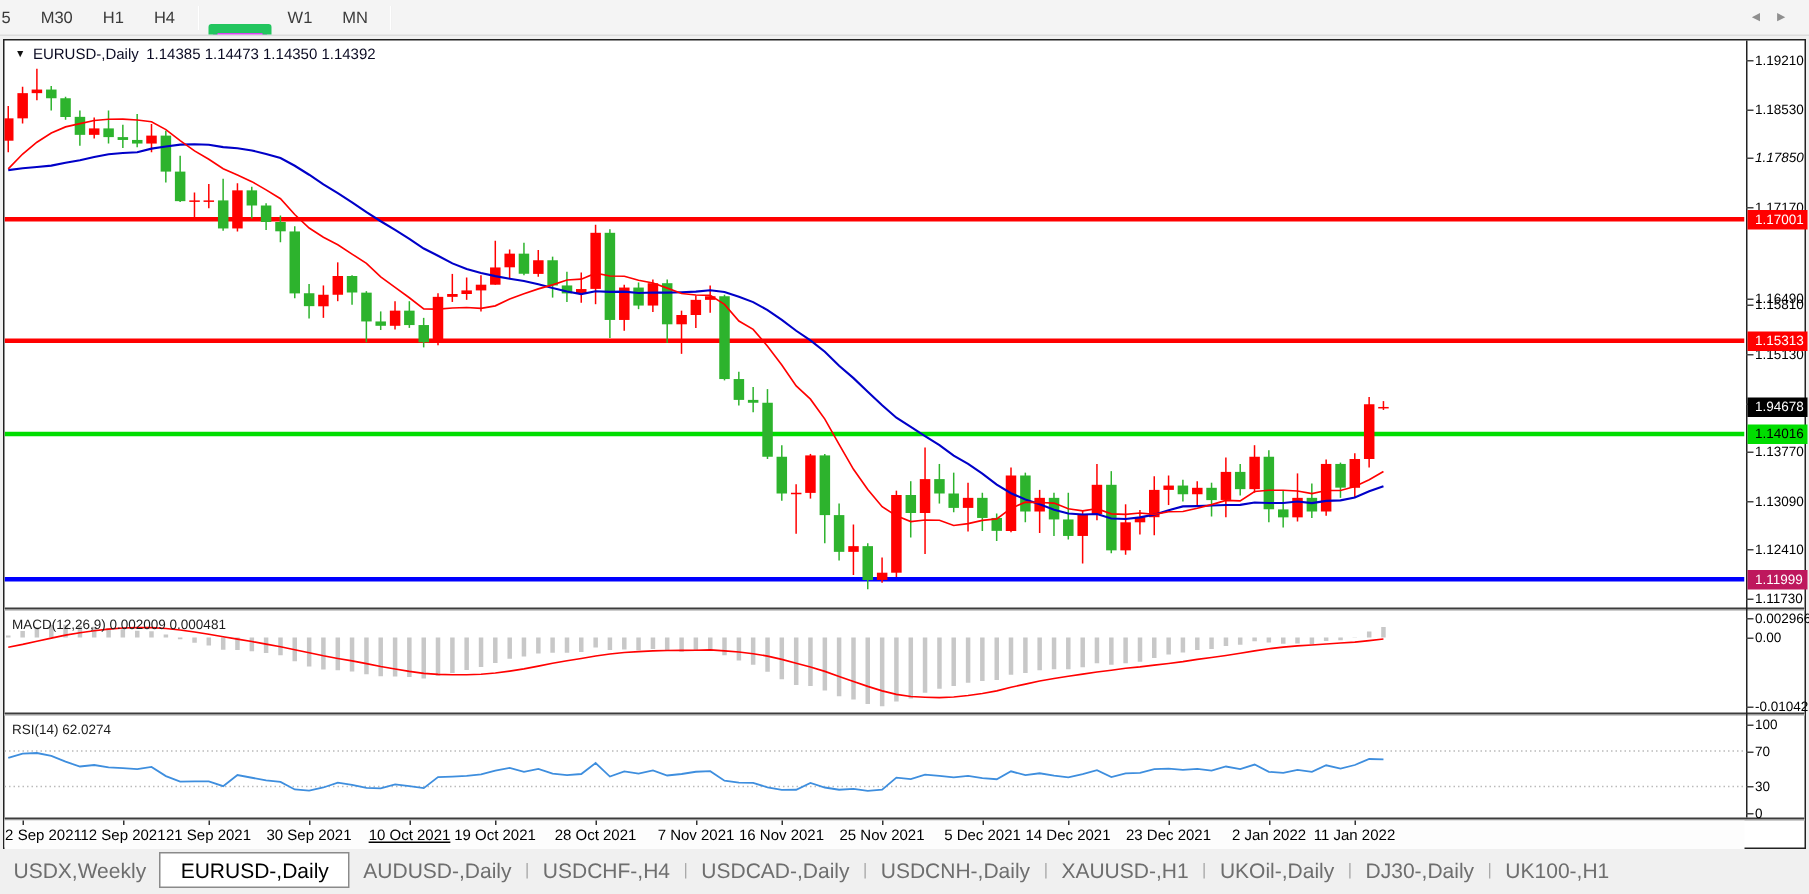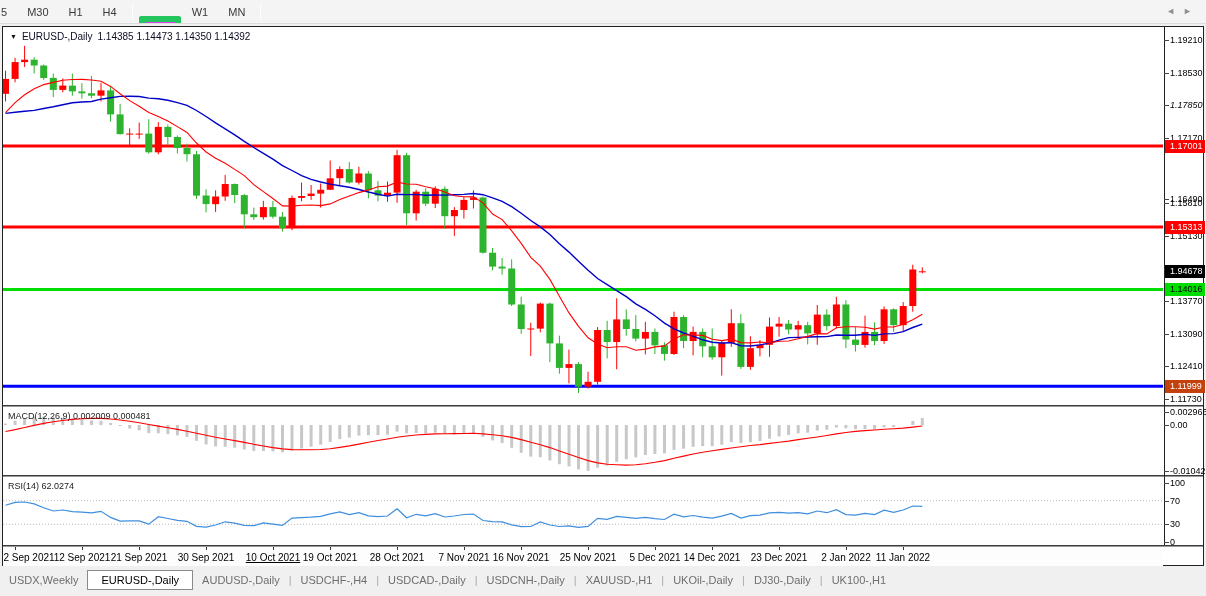--- a/index.html
+++ b/index.html
@@ -28,21 +28,21 @@
                  display:flex; align-items:center; gap:5px; }
   #chart-title .tri { font-size:7px; color:#111; }
   .indlabel { position:absolute; left:5px; font-size:9px; color:#1c1c1c; white-space:nowrap; }
   #date-strip { position:absolute; left:0; top:520px; width:1160px; height:19px;
                 background:#fdfdfd; }
   .dtick { position:absolute; top:0; width:1px; height:3px; background:#333; }
   .dlbl { position:absolute; top:5px; font-size:10px; color:#000; white-space:nowrap;
           transform:translateX(-50%); }
   #tabbar { position:absolute; left:0; top:567px; width:1206px; height:26px;
             background:#f0f0f0; display:flex; align-items:center; }
-  .tab { font-size:11px; color:#6e6e6e; padding:3px 9px; white-space:nowrap; }
+  .tab { font-size:14px; color:#6e6e6e; padding:3px 9px; white-space:nowrap; }
   .tab.active { background:#ffffff; color:#000; border:1px solid #8a8a8a;
                 padding:3px 13px; }
   .tabsep { color:#aaaaaa; font-size:11px; }
   #tab-scroll { position:absolute; right:6px; top:6px; font-size:9px; color:#8f8f8f;
                 letter-spacing:8px; }
   svg { position:absolute; left:0; }
 </style>
 </head>
 <body>
 
@@ -397,21 +397,21 @@
       <div class="axlbl" style="top: 380px;"><i></i>0.002966</div>
       <div class="axlbl" style="top: 393px;"><i></i>0.00</div>
       <div class="axlbl" style="top: 439px;"><i></i>-0.01042</div>
       <div class="axlbl" style="top: 451px;"><i></i>100</div>
       <div class="axlbl" style="top: 469px;"><i></i>70</div>
       <div class="axlbl" style="top: 492px;"><i></i>30</div>
       <div class="axlbl" style="top: 510px;"><i></i>0</div>
       <div class="badge" style="top: 113px; background: rgb(255, 0, 0); color: rgb(255, 255, 255);">1.17001</div>
       <div class="badge" style="top: 194px; background: rgb(255, 0, 0); color: rgb(255, 255, 255);">1.15313</div>
       <div class="badge" style="top: 256px; background: rgb(0, 221, 0); color: rgb(0, 0, 0);">1.14016</div>
-      <div class="badge" style="top: 353px; background: #c2410c; color: rgb(255, 255, 255);">1.11999</div>
+      <div class="badge" style="top: 353px; background: #be185d; color: rgb(255, 255, 255);">1.11999</div>
       <div class="badge" style="top: 238px; background: rgb(0, 0, 0); color: rgb(255, 255, 255);">1.94678</div>
     </div>
   <div id="date-strip">
       <div class="dtick" style="left: 12px;"></div>
       <div class="dlbl" style="left: 26px;">2 Sep 2021</div>
       <div class="dtick" style="left: 79px;"></div>
       <div class="dlbl" style="left: 79px;">12 Sep 2021</div>
       <div class="dtick" style="left: 136px;"></div>
       <div class="dlbl" style="left: 136px;">21 Sep 2021</div>
       <div class="dtick" style="left: 203px;"></div>

